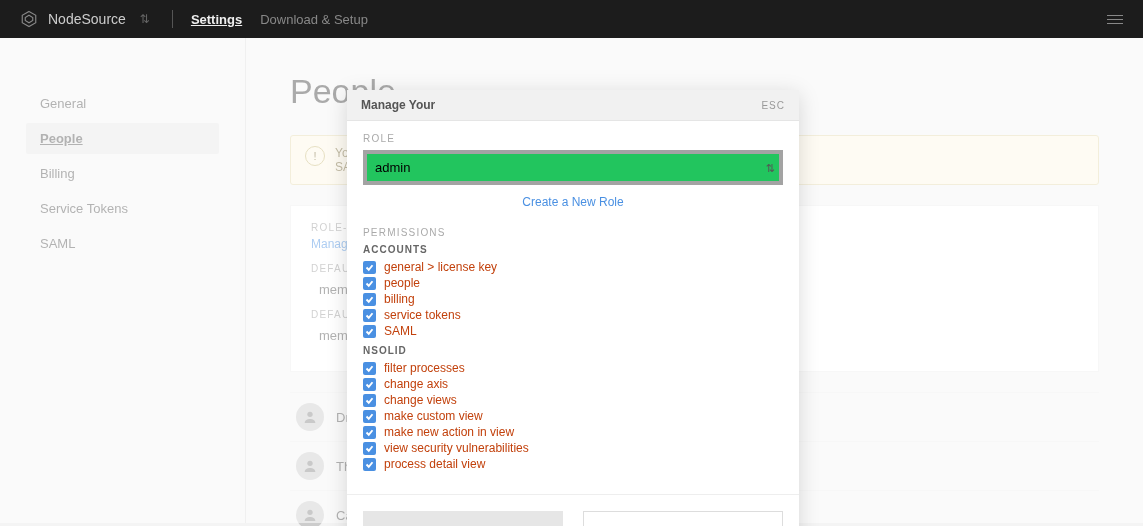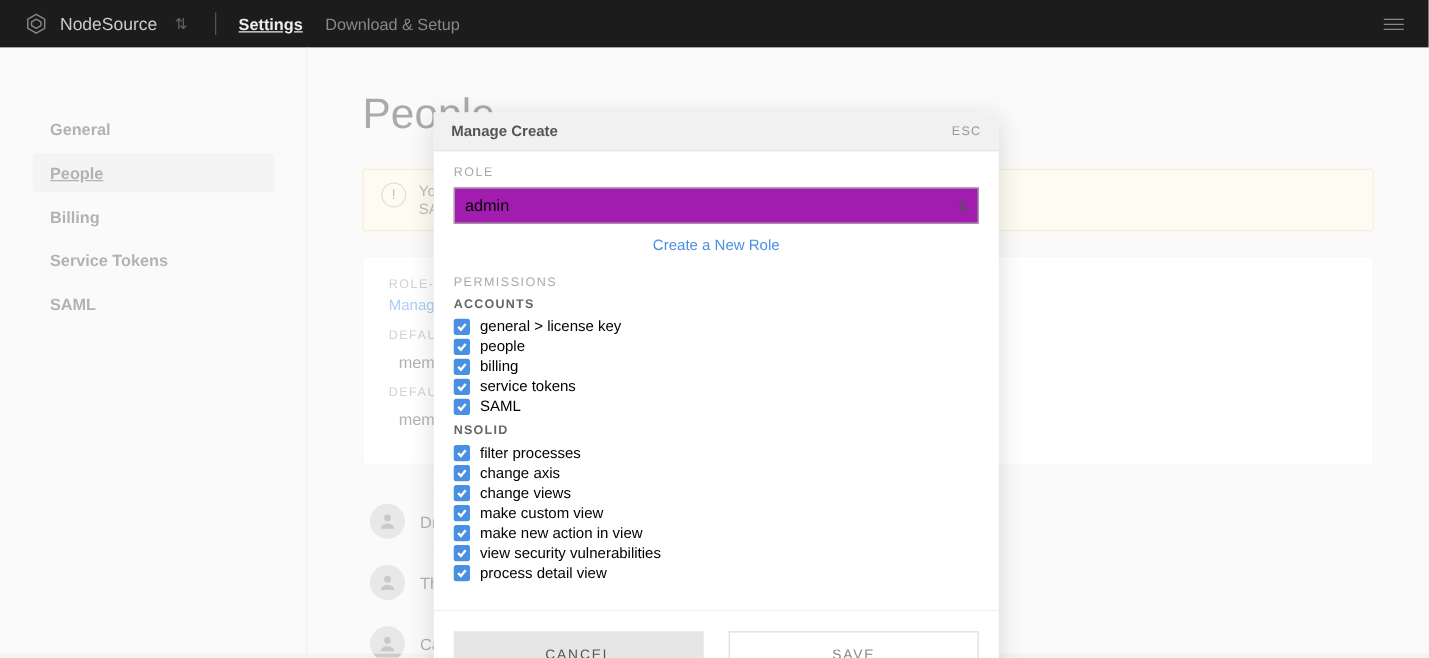--- a/index.html
+++ b/index.html
@@ -14,21 +14,21 @@
   .nav-divider { width: 1px; height: 18px; background: #555; margin: 0 18px; }
   .nav-link { font-size: 13px; color: #888; text-decoration: none; margin-right: 18px; position: relative; }
   .nav-link.active { color: #eee; text-decoration: underline; font-weight: 600; }
   .nav-link.active::after { content: ""; position: absolute; top: 30px; left: 50%; transform: translateX(-50%); border: 6px solid transparent; border-bottom-color: #f4f4f4; }
   .hamburger { margin-left: auto; display: flex; flex-direction: column; gap: 3px; }
   .hamburger span { width: 16px; height: 1px; background: #888; display: block; }
   
   
   .main { display: flex; height: calc(100% - 41px); position: relative; }
   .sidebar { width: 246px; border-right: 1px solid #ddd; padding-top: 50px; padding-left: 26px; padding-right: 26px; }
-  .sidebar-item { font-size: 13px; color: #555; padding: 8px 14px; border-radius: 2px; margin-bottom: 4px; cursor: pointer; font-weight: bold; }
+  .sidebar-item { font-size: 13px; color: #555; padding: 8px 14px; border-radius: 2px; margin-bottom: 4px; cursor: pointer; }
   .sidebar-item.active { background: #e6e6e6; font-weight: 600; text-decoration: underline; }
   
   .content { flex: 1; padding: 34px 44px; }
   .page-title { font-size: 34px; font-weight: 300; color: #444; margin-bottom: 24px; }
   
   .notice { border: 1px solid #e5d9b0; background: #fdf7e4; border-radius: 3px; padding: 10px 14px; font-size: 12px; color: #7a6a3a; display: flex; gap: 10px; align-items: flex-start; margin-bottom: 20px; }
   .notice-icon { width: 20px; height: 20px; border: 1px solid #c9b97a; border-radius: 50%; flex-shrink: 0; display:flex; align-items:center; justify-content:center; font-size:11px; }
   
   .section-box { background: #fff; border: 1px solid #eee; padding: 16px 20px; margin-bottom: 20px; }
   .section-label { font-size: 10px; letter-spacing: 1.2px; color: #999; text-transform: uppercase; margin-bottom: 4px; }
@@ -44,25 +44,25 @@
   .overlay { position: absolute; inset: 0; background: rgba(255,255,255,0.55); }
   
   
   .modal { position: absolute; top: 90px; left: 347px; width: 452px; background: #fff; box-shadow: 0 4px 20px rgba(0,0,0,0.15); font-size: 12px; color: #555; }
   .modal-header { background: #f1f1f1; padding: 8px 14px; display: flex; justify-content: space-between; align-items: center; border-bottom: 1px solid #e5e5e5; }
   .modal-title { font-weight: 600; font-size: 12px; }
   .modal-esc { font-size: 10px; letter-spacing: 1px; color: #999; cursor: pointer; }
   .modal-body { padding: 12px 16px 16px; }
   .form-label { font-size: 10px; letter-spacing: 1.2px; color: #aaa; text-transform: uppercase; margin-bottom: 6px; display: block; }
   .select-wrap { position: relative; }
-  .role-select { width: 100%; padding: 6px 8px; font-size: 13px; border: 1px solid #a3a3a3; background: #a21caf; appearance: none; }
+  .role-select { width: 100%; padding: 6px 8px; font-size: 13px; border: 4px solid #a3a3a3; background: #22c55e; appearance: none; }
   .select-caret { position: absolute; right: 8px; top: 50%; transform: translateY(-50%); font-size: 11px; pointer-events: none; }
   .create-link { display: block; text-align: center; color: #4a90e2; font-size: 12px; margin-top: 10px; margin-bottom: 18px; cursor: pointer; }
   .perm-group-label { font-size: 10px; letter-spacing: 1px; font-weight: 700; color: #666; text-transform: uppercase; margin-top: 6px; margin-bottom: 4px; }
-  .perm-row { display: flex; align-items: flex-end; gap: 8px; padding: 1px 0; font-size: 12px; color: #000000; }
+  .perm-row { display: flex; align-items: flex-end; gap: 8px; padding: 1px 0; font-size: 12px; color: #c2410c; }
   .perm-check { width: 13px; height: 13px; background: #4a90e2; border-radius: 2px; display: flex; align-items: center; justify-content: center; flex-shrink: 0; }
   .perm-check svg { width: 9px; height: 9px; stroke: #fff; stroke-width: 2.5; fill: none; }
   .modal-footer { display: flex; gap: 20px; padding: 16px 16px; border-top: 1px solid #eee; margin-top: 6px; }
   .btn { flex: 1; padding: 12px 0; font-size: 11px; letter-spacing: 1.5px; text-align: center; cursor: pointer; border: 1px solid transparent; }
   .btn-cancel { background: #e6e6e6; color: #555; }
   .btn-save { background: #fff; border: 1px solid #ddd; color: #888; }
 </style>
 </head>
 <body>
 
@@ -143,21 +143,21 @@
           <div class="person-name">Captai</div>
         </div>
       </div>
   </div>
 
   <div class="overlay"></div>
 </div>
 
 <div class="modal">
   <div class="modal-header">
-    <span class="modal-title">Manage Create</span>
+    <span class="modal-title">Manage Your</span>
     <span class="modal-esc">ESC</span>
   </div>
   <div class="modal-body">
     <label class="form-label">ROLE</label>
     <div class="select-wrap">
       <select class="role-select">
         <option>admin</option>
       </select>
       <span class="select-caret">⇅</span>
     </div>

